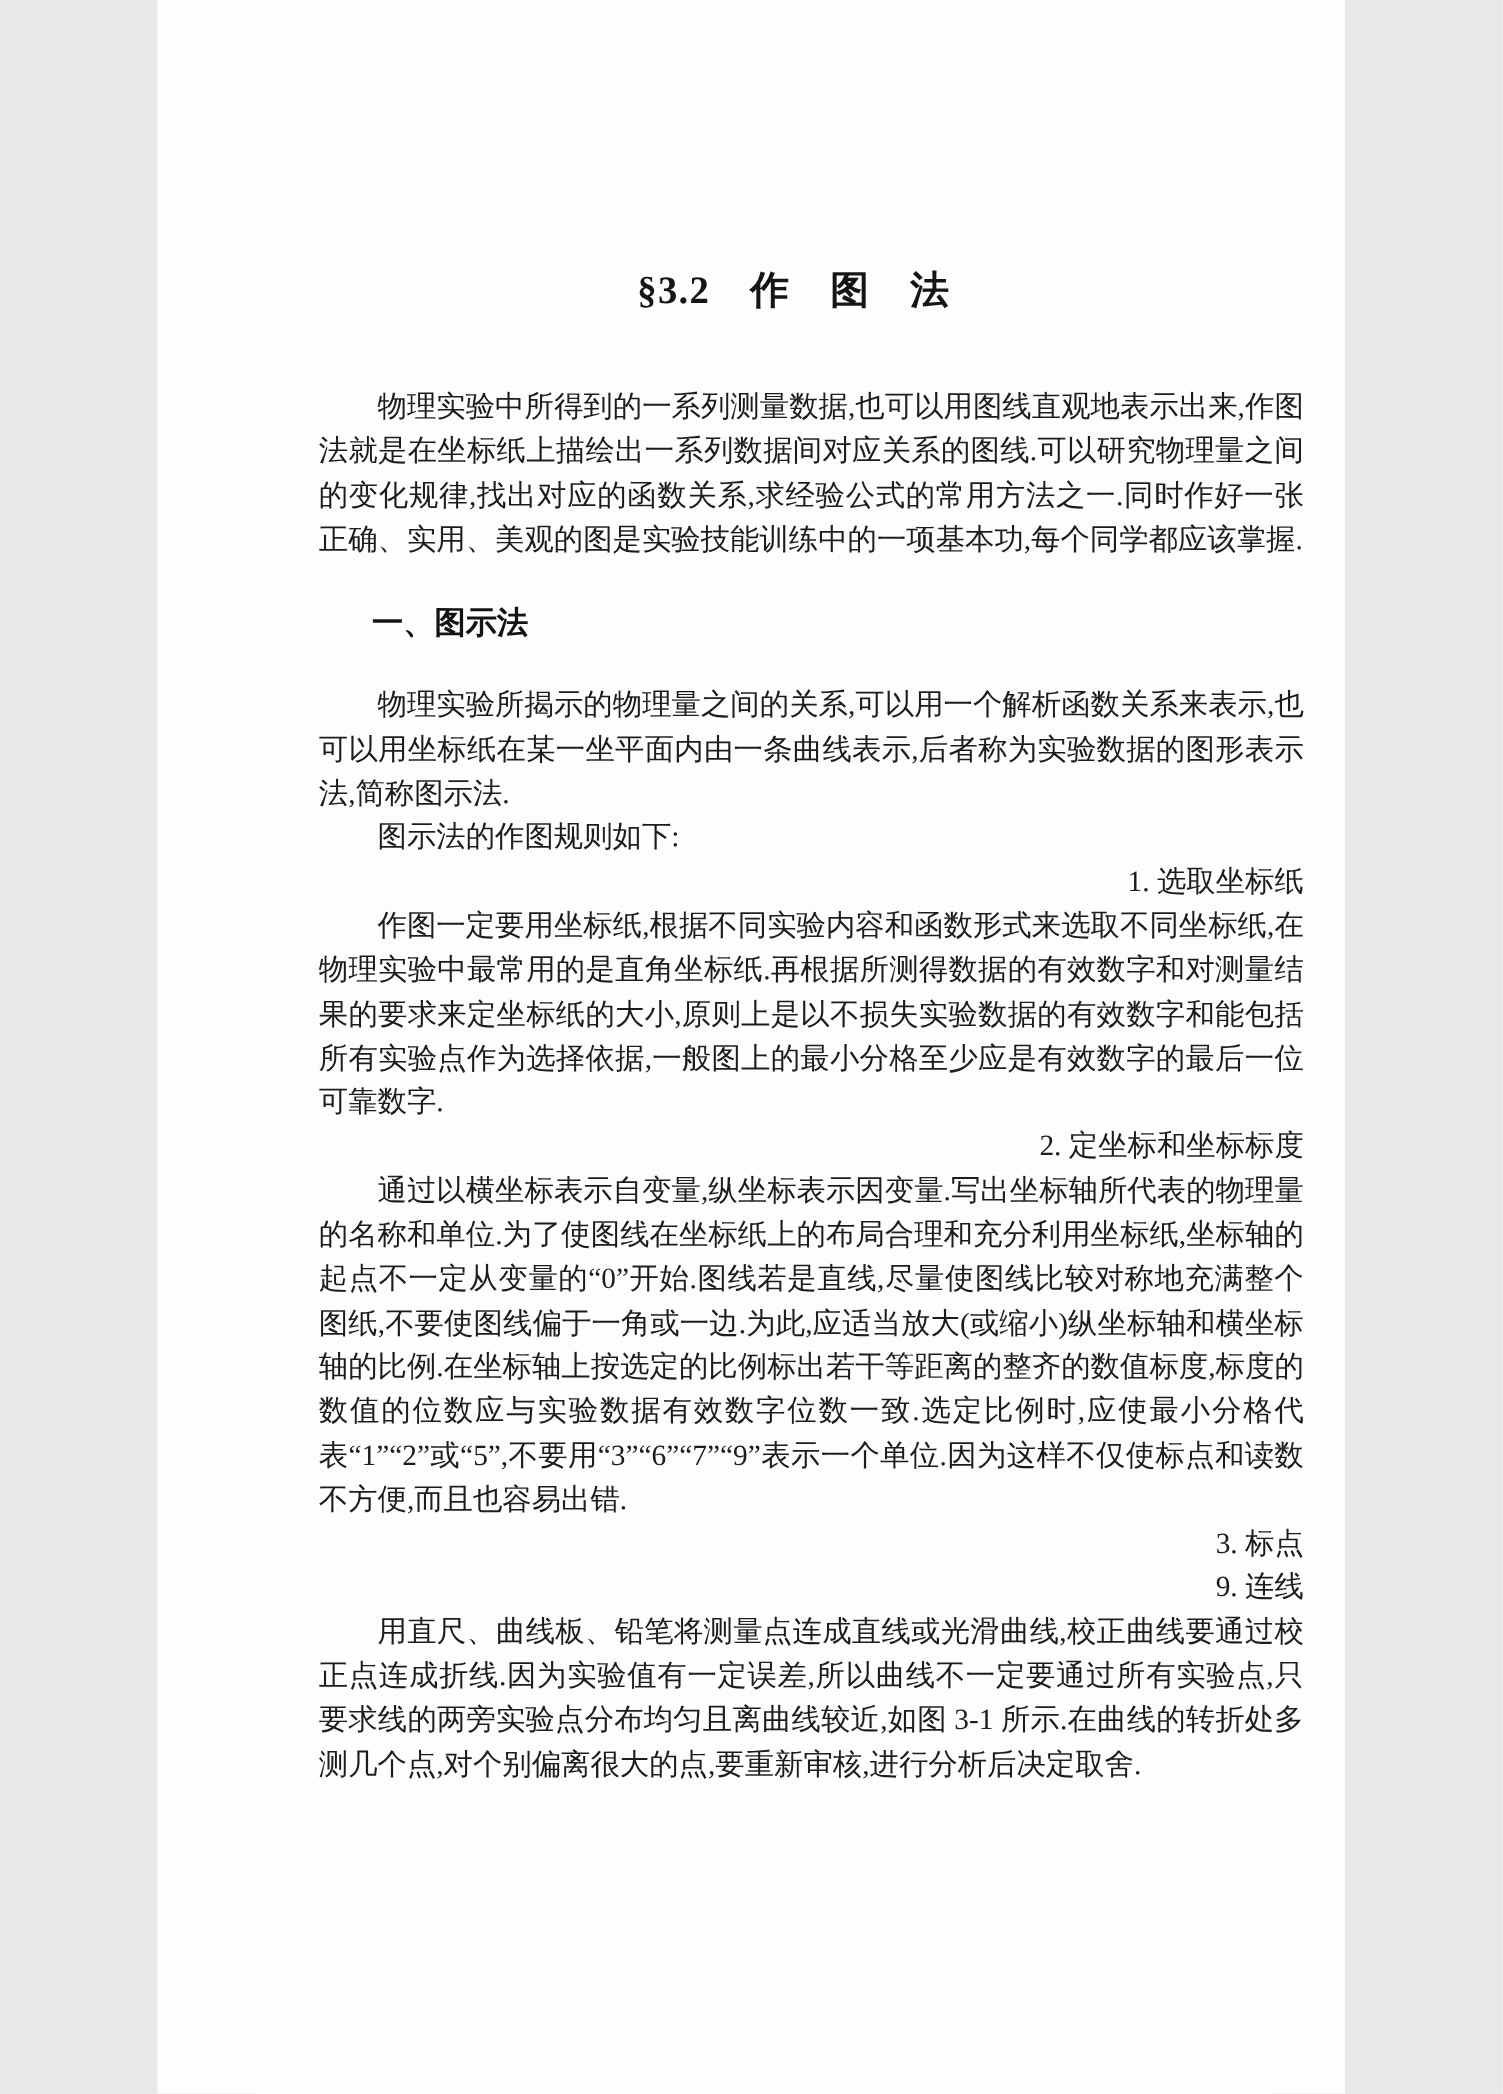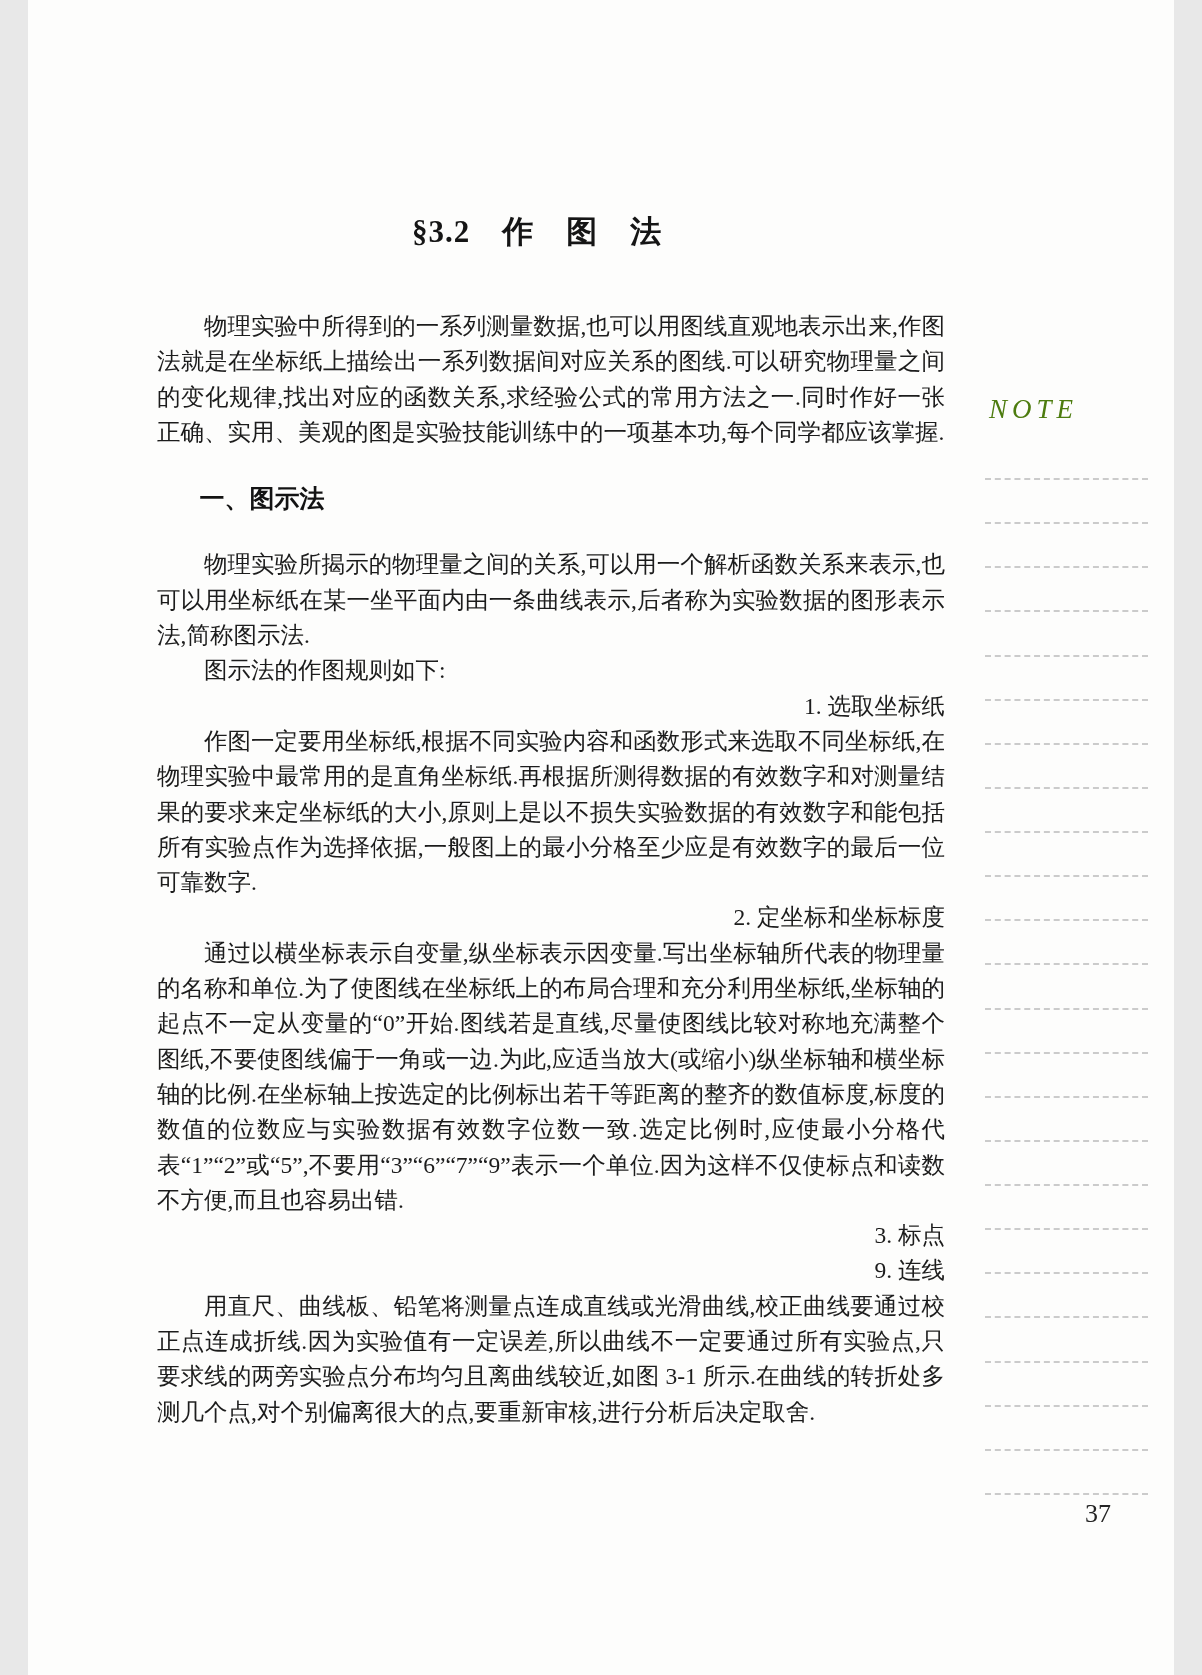--- a/index.html
+++ b/index.html
@@ -1,18 +1,18 @@
 <!DOCTYPE html>
 <html><head>
 <meta charset="utf-8">
 <style>
   html,body{margin:0;padding:0;background:#e8e8e8;}
   .page{
     position:relative;
-    width:1146px;height:1675px;
+    width:950px;height:1675px;
     background:#fdfdfc;
     overflow:hidden;
     font-family:"Liberation Serif","DejaVu Serif",serif;
     color:#1c1c1c;
     margin:0 auto;
   }
   .page-title{
     position:absolute;
     left:115px;top:211px;width:788px;
     text-align:center;

